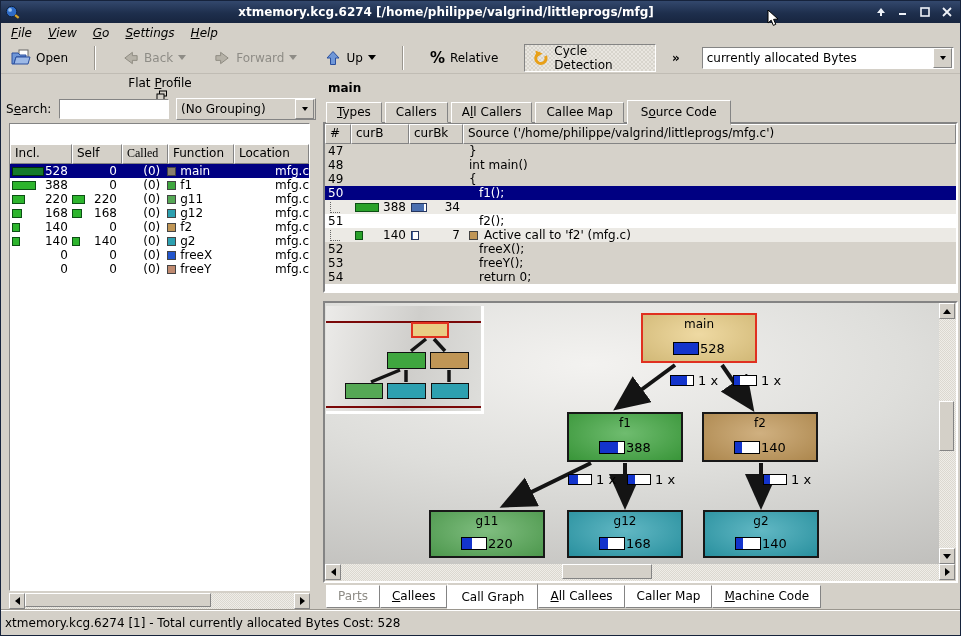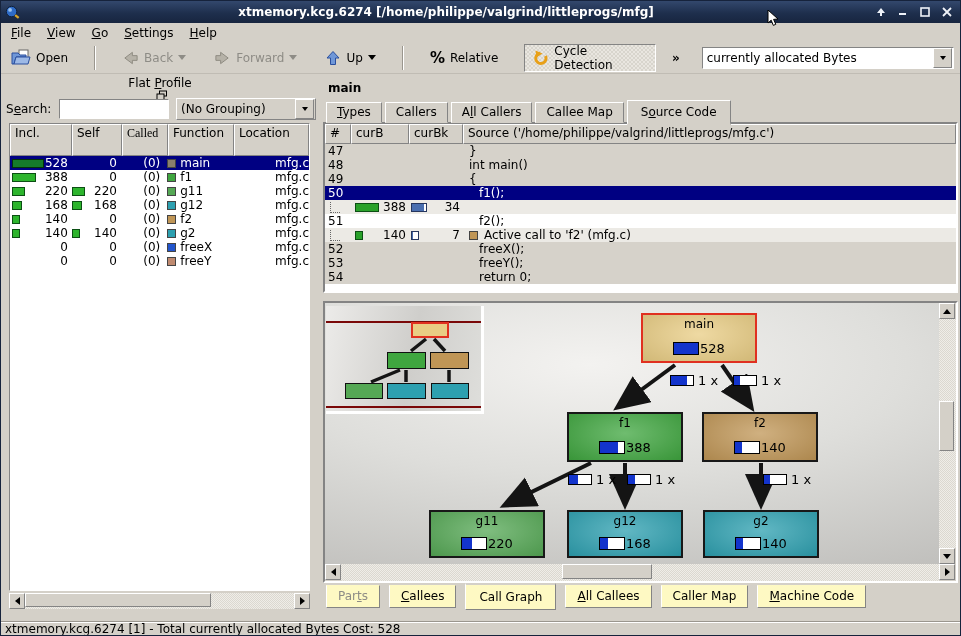--- a/index.html
+++ b/index.html
@@ -6,21 +6,21 @@
   .window{position:relative;width:961px;height:636px;background:#d4d0c8;overflow:hidden;
     font-family:"DejaVu Sans","Liberation Sans",sans-serif;font-size:12px;color:#000;
     border:1px solid #16233c;box-sizing:border-box;}
   
   .titlebar{position:absolute;left:0;top:0;right:0;height:22px;display:flex;align-items:center;
     background:linear-gradient(180deg,#33486d 0%,#1e2f4d 55%,#17253f 100%);padding:0 4px;gap:4px;}
   .title-text{flex:1;text-align:center;color:#fff;font-weight:bold;font-size:12px;white-space:nowrap;overflow:hidden;}
   .win-btn{width:18px;height:16px;display:flex;align-items:center;justify-content:center;}
   
   .menubar{position:absolute;left:0;top:22px;right:0;height:19px;display:flex;align-items:center;padding-left:2px;}
-  .menu-item{padding:8px 8px;}
+  .menu-item{padding:8px 8px;font-style:italic;}
   
   .toolbar{position:absolute;left:0;top:41px;right:0;height:31px;display:flex;align-items:center;padding:0 4px;border-bottom:1px solid #c0bcb4;gap:16px;}
   .tb-btn{height:26px;display:flex;align-items:center;gap:5px;padding:0 6px;}
   .tb-sep{width:0;height:24px;border-left:1px solid #9a968e;border-right:1px solid #ffffff;margin:0 4px;}
   .dis{color:#8e8c86;}
   .tri{width:0;height:0;display:inline-block;}
   .tri-down{border-left:4px solid transparent;border-right:4px solid transparent;border-top:5px solid #000;}
   .tri-down.gray{border-top-color:#8e8c86;}
   .pressed{border:1px solid;border-color:#848484 #ffffff #ffffff #848484;
     background:#e2dfd8;background-image:repeating-conic-gradient(#e9e6e0 0% 25%,#d8d5cd 0% 50%);background-size:4px 4px;}
@@ -38,21 +38,21 @@
   .dock-ico{width:14px;height:13px;display:flex;align-items:center;justify-content:center;margin-left:4px;}
   .search-row{position:absolute;left:5px;top:96px;width:310px;height:23px;display:flex;align-items:center;}
   .search-lbl{width:53px;}
   .search-input{width:110px;height:20px;background:#fff;border:1px solid;border-color:#848484 #ffffff #ffffff #848484;
     box-sizing:border-box;font:inherit;padding:0 3px;outline:none;}
   .grp-combo{margin-left:7px;flex:1;height:22px;display:flex;align-items:center;background:#d4d0c8;
     border:1px solid;border-color:#ffffff #848484 #848484 #ffffff;box-sizing:border-box;}
   .grp-combo .combo-text{background:transparent;}
   .fp-list{position:absolute;left:8px;top:122px;width:301px;height:468px;background:#fff;
     border:1px solid;border-color:#848484 #ffffff #ffffff #848484;box-sizing:border-box;overflow:hidden;}
-  .fp-header{display:flex;height:32px;}
+  .fp-header{display:flex;height:20px;margin-top:20px;}
   .hcell{background:#d4d0c8;border:1px solid;border-color:#ffffff #848484 #848484 #ffffff;box-sizing:border-box;
     padding:1px 4px;overflow:hidden;white-space:nowrap;}
   .w-incl{width:62px;} .w-self{width:50px;} .w-called{width:46px;font-family:Liberation Serif, serif;} .w-func{width:66px;} .w-loc{flex:1;}
   .fp-row{display:flex;height:14px;align-items:center;line-height:14px;}
   .fp-row.selected{background:#000082;color:#fff;}
   .c-incl{width:62px;display:flex;align-items:center;box-sizing:border-box;padding-left:2px;}
   .c-self{width:50px;display:flex;align-items:center;box-sizing:border-box;padding-left:1px;}
   .c-incl .num,.c-self .num{flex:1;text-align:right;padding-right:3px;}
   .bar-i{height:9px;border:1px solid #0c4f14;background:#2db52d;box-sizing:border-box;flex:none;}
   .fp-row.selected .bar-i{background:#157a2a;border-color:#03300a;}
@@ -111,26 +111,26 @@
   .nbar i,.ebar i{display:block;height:100%;background:#1334cc;}
   .nval{font-size:13px;}
   .elbl{position:absolute;display:flex;align-items:center;gap:4px;font-size:13px;}
   .ebar{width:24px;height:11px;border:1px solid #000;background:#fff;box-sizing:border-box;overflow:hidden;}
   .edges{position:absolute;left:0;top:0;pointer-events:none;}
   .vscroll{position:absolute;right:0;top:0;bottom:17px;width:17px;display:flex;flex-direction:column;background:#d4d0c8;}
   .ghscroll{position:absolute;left:0;bottom:0;right:17px;height:17px;display:flex;background:#d4d0c8;}
   .gcorner{position:absolute;right:0;bottom:0;width:17px;height:17px;background:#d4d0c8;display:flex;}
   
   .tabs-bottom{position:absolute;left:325px;top:584px;height:25px;display:flex;align-items:flex-start;}
-  .btab{background:#fef9c3;border:1px solid;border-color:transparent #848484 #848484 #ffffff;
-    padding:3px 11px 4px;margin-right:9px;white-space:nowrap;}
+  .btab{background:#ffffff;border:1px solid;border-color:transparent #848484 #848484 #ffffff;
+    padding:3px 11px 4px;margin-right:0;white-space:nowrap;}
   .btab.active{padding:5px 13px 5px;margin-top:-2px;border-top:2px solid #d4d0c8;}
   .btab.disabled{color:#8e8c86;}
   
-  .statusbar{position:absolute;left:0;right:0;bottom:0;height:14px;border-top:1px solid #9a968e;
+  .statusbar{position:absolute;left:0;right:0;bottom:0;height:26px;border-top:1px solid #9a968e;
     box-shadow:inset 0 1px 0 #ffffff;display:flex;align-items:center;padding-left:4px;box-sizing:border-box;text-align:right;}
   u{text-decoration:underline;}
   .cursor{position:absolute;left:766px;top:9px;z-index:50;}
 </style>
 </head>
 <body>
 
 <div class="window">
 
   <div class="titlebar">

